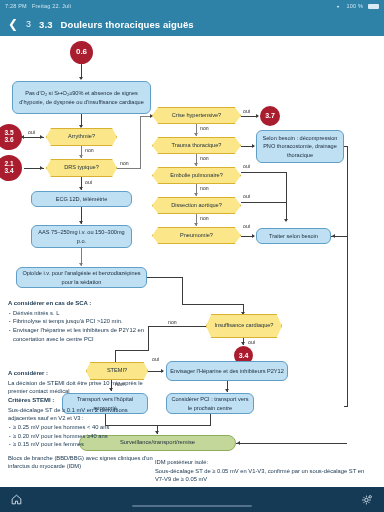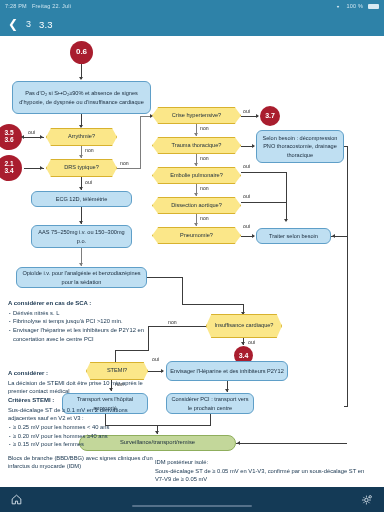--- a/index.html
+++ b/index.html
@@ -25,21 +25,21 @@
     width:11px; height:5px; background:#d8eaf3; border-radius:1px; display:inline-block;
   }
 
   
   .header {
     position:absolute; top:12px; left:0; width:384px; height:24px;
     background:#2e82a8; display:flex; align-items:center; gap:8px; padding-left:8px;
   }
   .chev { color:#ffffff; font-size:12px; line-height:1; }
   .hdr-num { color:#eaf5fa; font-size:9px; }
-  .hdr-title { color:#ffffff; font-size:9.5px; font-weight:normal; letter-spacing:.1px;}
+  .hdr-title { color:#ffffff; font-size:9.5px; font-weight:bold; letter-spacing:.1px;}
 
   
   .canvas { position:absolute; top:36px; left:0; width:384px; height:455px; background:#fff; }
 
   
   .node { position:absolute; display:flex; align-items:center; justify-content:center;
           text-align:center; color:#1a2b3c; }
 
   .box {
     background:#bfdff2; border:0.8px solid #5f9fc8; border-radius:6px;
@@ -111,20 +111,21 @@
       </svg>
       <span class="status-txt">100 %</span>
       <span class="batt"></span>
     </div>
   </div>
 
   <div class="header">
     <span class="chev">❮</span>
     <span class="hdr-num">3</span>
     <span class="hdr-title">3.3</span>
+    <span class="hdr-title">Douleurs thoraciques aiguës</span>
   </div>
 
   <div class="canvas">
 
     <div class="badge" style="left:70px;top:5px;width:23px;height:23px;font-size:8px;">0.6</div>
     <div class="ln lnv" style="left:81px;top:28px;height:15px;"></div>
     <div class="arrow ar-down" style="left:78.5px;top:41px;"></div>
 
     <div class="node box" style="left:12px;top:45px;width:139px;height:33px;">Pas d'O₂ si S↦O₂≥90% et absence de signes d'hypoxie, de dyspnée ou d'insuffisance cardiaque</div>
     <div class="ln lnv" style="left:81px;top:78px;height:13px;"></div>

